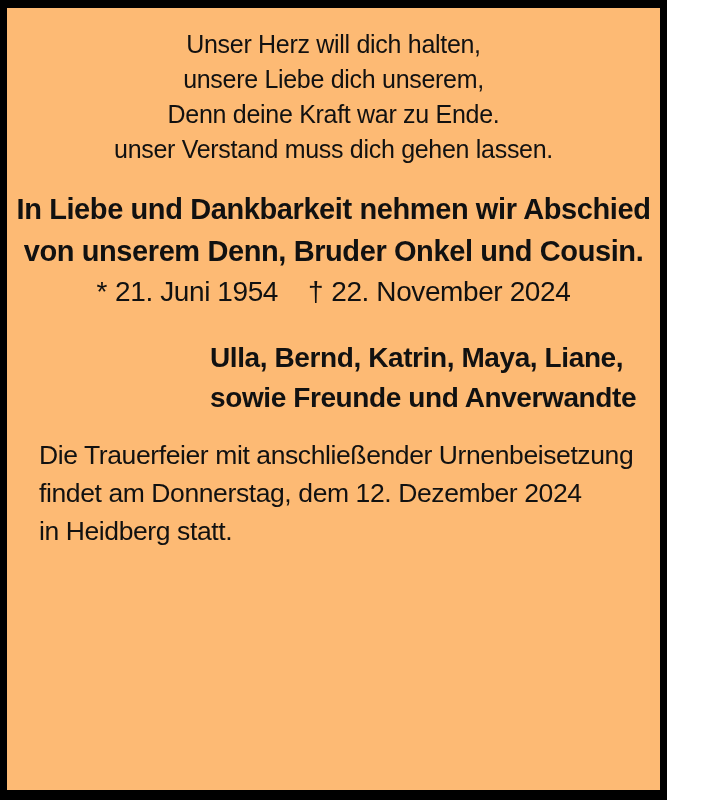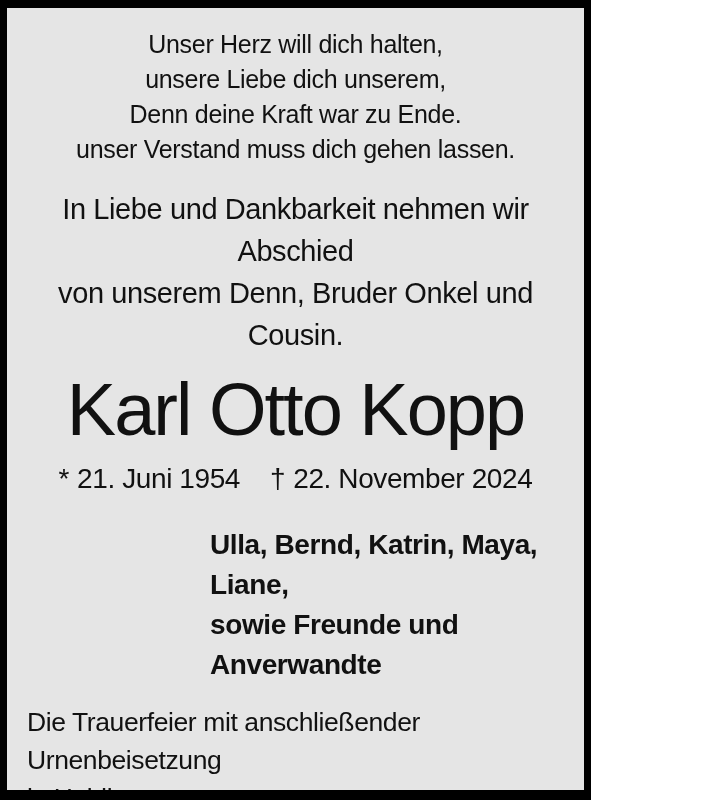--- a/index.html
+++ b/index.html
@@ -3,23 +3,23 @@
 <meta charset="utf-8">
 <style>
   html, body {
     margin: 0;
     padding: 0;
     background: #ffffff;
   }
   .frame {
     position: relative;
     box-sizing: border-box;
-    width: 591px;
+    width: 667px;
     height: 800px;
-    background: #e5e5e5;
+    background: #fdba74;
     border-top: 8px solid #000000;
     border-bottom: 10px solid #000000;
     border-left: 7px solid #000000;
     border-right: 7px solid #000000;
     font-family: "Liberation Sans", sans-serif;
     color: #111111;
     overflow: hidden;
   }
   .poem {
     margin-top: 19px;
@@ -27,20 +27,21 @@
     font-size: 25px;
     line-height: 35px;
     letter-spacing: -0.3px;
   }
   .intro {
     margin-top: 21px;
     text-align: center;
     font-size: 29px;
     line-height: 42px;
     letter-spacing: -0.4px;
+    font-weight: bold;
   }
   .name {
     margin-top: 4px;
     text-align: center;
     font-size: 74px;
     line-height: 99px;
     letter-spacing: -2px;
     white-space: nowrap;
   }
   .dates {
@@ -61,21 +62,21 @@
   .mourners {
     margin-top: 26px;
     padding-left: 203px;
     font-size: 28px;
     font-weight: bold;
     line-height: 40px;
     letter-spacing: -0.4px;
   }
   .funeral {
     margin-top: 18px;
-    padding-left: 20px;
+    padding-left: 32px;
     font-size: 26.5px;
     line-height: 38px;
     letter-spacing: -0.4px;
   }
   .memorial {
     margin-top: 3px;
     padding-left: 16px;
     font-size: 21px;
     line-height: 30px;
     letter-spacing: -0.2px;
@@ -92,30 +93,30 @@
     <div>unsere Liebe dich unserem,</div>
     <div>Denn deine Kraft war zu Ende.</div>
     <div>unser Verstand muss dich gehen lassen.</div>
   </div>
 
   <div class="intro">
     <div>In Liebe und Dankbarkeit nehmen wir Abschied</div>
     <div>von unserem Denn, Bruder Onkel und Cousin.</div>
   </div>
 
-  <div class="name">Karl Otto Kopp</div>
 
   <div class="dates">
     <span class="sym">*</span><span>21. Juni 1954</span><span class="sep"></span><span class="sym">†</span><span>22. November 2024</span>
   </div>
 
   <div class="mourners">
     <div>Ulla, Bernd, Katrin, Maya, Liane,</div>
     <div>sowie Freunde und Anverwandte</div>
   </div>
 
   <div class="funeral">
     <div>Die Trauerfeier mit anschließender Urnenbeisetzung</div>
+    <div>findet am Donnerstag, dem 12. Dezember 2024</div>
     <div>in Heidberg statt.</div>
   </div>
 
 
 </div>
 
 </body></html>

